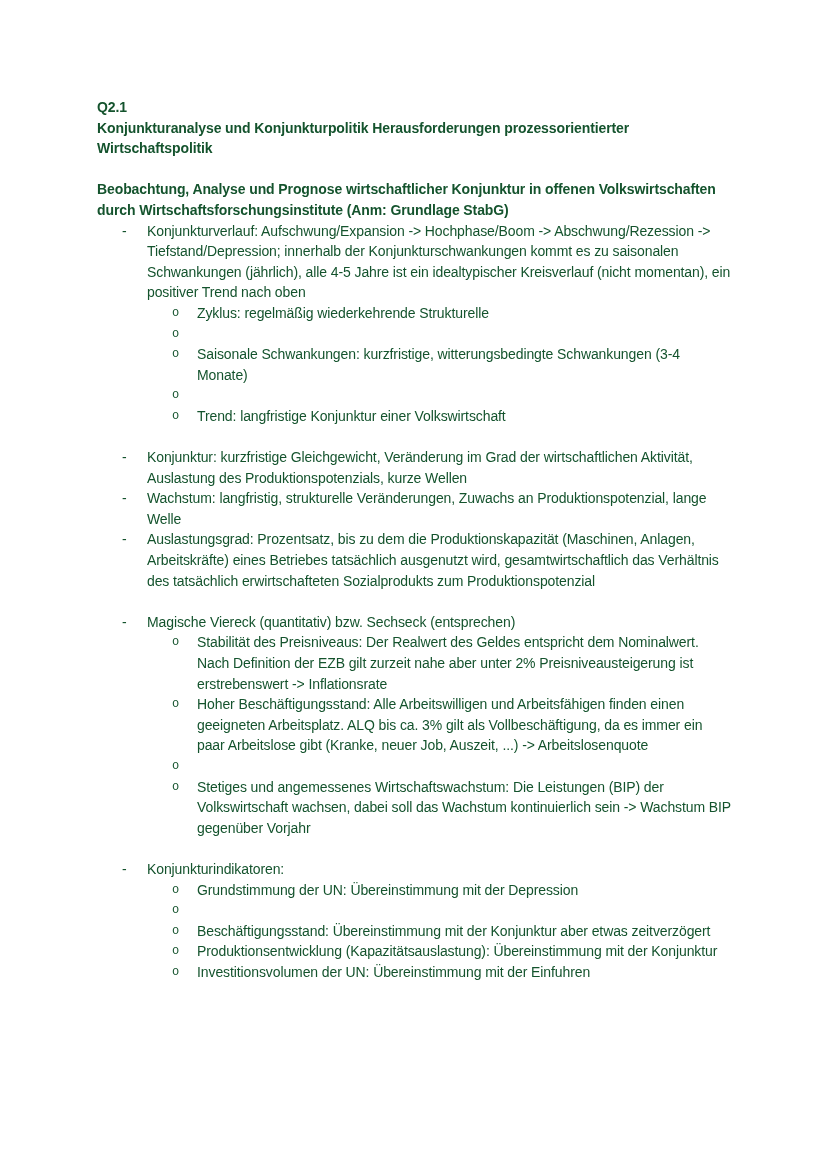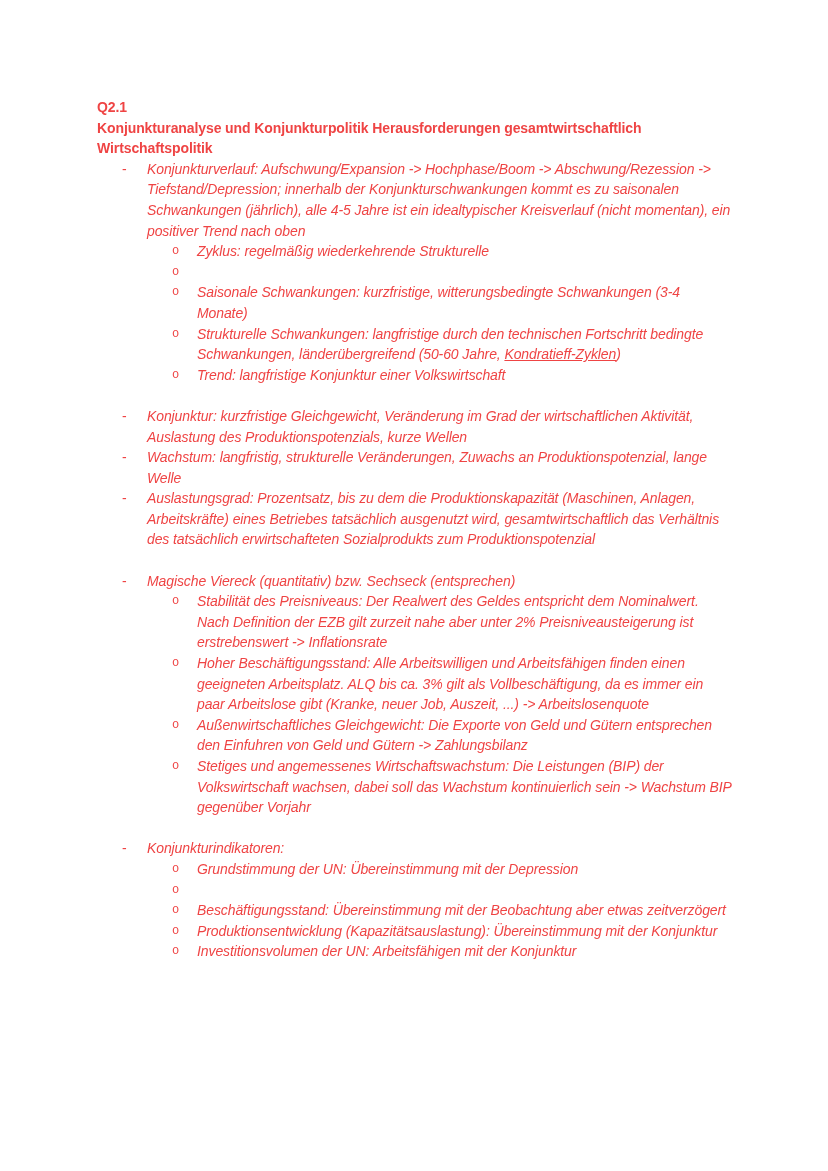--- a/index.html
+++ b/index.html
@@ -10,21 +10,21 @@
   .page {
     position: relative;
     width: 828px;
     height: 1171px;
     background: #ffffff;
     box-sizing: border-box;
     padding: 97px 95px 40px 97px;
     font-family: "Liberation Sans", sans-serif;
     font-size: 14px;
     line-height: 20.6px;
-    color: #ef4444;
+    color: #14532d;
     letter-spacing: -0.1px;
     overflow: hidden;
   }
   .heading {
     font-weight: bold;
   }
   .subtitle {
     margin-top: 20.6px;
   }
   .row {
@@ -38,54 +38,53 @@
   }
   .row.level1 .marker { margin-left: 25px; }
   .row.level2 .marker { margin-left: 75px; }
   .marker.circle {
     font-family: "Liberation Mono", monospace;
     font-size: 12px;
   }
   .text {
     flex: 1 1 auto;
     min-width: 0;
-    font-style: italic;
   }
   .u {
     text-decoration: underline;
   }
   .spacer {
     height: 20.6px;
   }
 </style>
 </head>
 <body>
 
 <div class="page">
   <div class="heading">Q2.1</div>
-  <div class="heading">Konjunkturanalyse und Konjunkturpolitik Herausforderungen gesamtwirtschaftlich Wirtschaftspolitik</div>
+  <div class="heading">Konjunkturanalyse und Konjunkturpolitik Herausforderungen prozessorientierter Wirtschaftspolitik</div>
+  <div class="heading subtitle">Beobachtung, Analyse und Prognose wirtschaftlicher Konjunktur in offenen Volkswirtschaften durch Wirtschaftsforschungsinstitute (Anm: Grundlage StabG)</div>
   <div id="content">
       <div class="row level1">
         <span class="marker dash">-</span>
         <span class="text"><span>Konjunkturverlauf: Aufschwung/Expansion -&gt; Hochphase/Boom -&gt; Abschwung/Rezession -&gt; Tiefstand/Depression; innerhalb der Konjunkturschwankungen kommt es zu saisonalen Schwankungen (jährlich), alle 4-5 Jahre ist ein idealtypischer Kreisverlauf (nicht momentan), ein positiver Trend nach oben</span></span>
       </div>
       <div class="row level2">
         <span class="marker circle">o</span>
         <span class="text"><span>Zyklus: regelmäßig wiederkehrende Strukturelle</span></span>
       </div>
       <div class="row level2">
         <span class="marker circle">o</span>
       </div>
       <div class="row level2">
         <span class="marker circle">o</span>
         <span class="text"><span>Saisonale Schwankungen: kurzfristige, witterungsbedingte Schwankungen (3-4 Monate)</span></span>
       </div>
       <div class="row level2">
         <span class="marker circle">o</span>
-        <span class="text"><span>Strukturelle Schwankungen: langfristige durch den technischen Fortschritt bedingte Schwankungen, länderübergreifend (50-60 Jahre, </span><span class="u">Kondratieff-Zyklen</span><span>)</span></span>
       </div>
       <div class="row level2">
         <span class="marker circle">o</span>
         <span class="text"><span>Trend: langfristige Konjunktur einer Volkswirtschaft</span></span>
       </div>
       <div class="spacer"></div>
       <div class="row level1">
         <span class="marker dash">-</span>
         <span class="text"><span>Konjunktur: kurzfristige Gleichgewicht, Veränderung im Grad der wirtschaftlichen Aktivität, Auslastung des Produktionspotenzials, kurze Wellen</span></span>
       </div>
@@ -105,44 +104,43 @@
       <div class="row level2">
         <span class="marker circle">o</span>
         <span class="text"><span>Stabilität des Preisniveaus: Der Realwert des Geldes entspricht dem Nominalwert. Nach Definition der EZB gilt zurzeit nahe aber unter 2% Preisniveausteigerung ist erstrebenswert -&gt; Inflationsrate</span></span>
       </div>
       <div class="row level2">
         <span class="marker circle">o</span>
         <span class="text"><span>Hoher Beschäftigungsstand: Alle Arbeitswilligen und Arbeitsfähigen finden einen geeigneten Arbeitsplatz. ALQ bis ca. 3% gilt als Vollbeschäftigung, da es immer ein paar Arbeitslose gibt (Kranke, neuer Job, Auszeit, ...) -&gt; Arbeitslosenquote</span></span>
       </div>
       <div class="row level2">
         <span class="marker circle">o</span>
-        <span class="text"><span>Außenwirtschaftliches Gleichgewicht: Die Exporte von Geld und Gütern entsprechen den Einfuhren von Geld und Gütern -&gt; Zahlungsbilanz</span></span>
       </div>
       <div class="row level2">
         <span class="marker circle">o</span>
         <span class="text"><span>Stetiges und angemessenes Wirtschaftswachstum: Die Leistungen (BIP) der Volkswirtschaft wachsen, dabei soll das Wachstum kontinuierlich sein -&gt; Wachstum BIP gegenüber Vorjahr</span></span>
       </div>
       <div class="spacer"></div>
       <div class="row level1">
         <span class="marker dash">-</span>
         <span class="text"><span>Konjunkturindikatoren:</span></span>
       </div>
       <div class="row level2">
         <span class="marker circle">o</span>
         <span class="text"><span>Grundstimmung der UN: Übereinstimmung mit der Depression</span></span>
       </div>
       <div class="row level2">
         <span class="marker circle">o</span>
       </div>
       <div class="row level2">
         <span class="marker circle">o</span>
-        <span class="text"><span>Beschäftigungsstand: Übereinstimmung mit der Beobachtung aber etwas zeitverzögert</span></span>
+        <span class="text"><span>Beschäftigungsstand: Übereinstimmung mit der Konjunktur aber etwas zeitverzögert</span></span>
       </div>
       <div class="row level2">
         <span class="marker circle">o</span>
         <span class="text"><span>Produktionsentwicklung (Kapazitätsauslastung): Übereinstimmung mit der Konjunktur</span></span>
       </div>
       <div class="row level2">
         <span class="marker circle">o</span>
-        <span class="text"><span>Investitionsvolumen der UN: Arbeitsfähigen mit der Konjunktur</span></span>
+        <span class="text"><span>Investitionsvolumen der UN: Übereinstimmung mit der Einfuhren</span></span>
       </div>
     </div>
 </div>
 
 </body></html>

